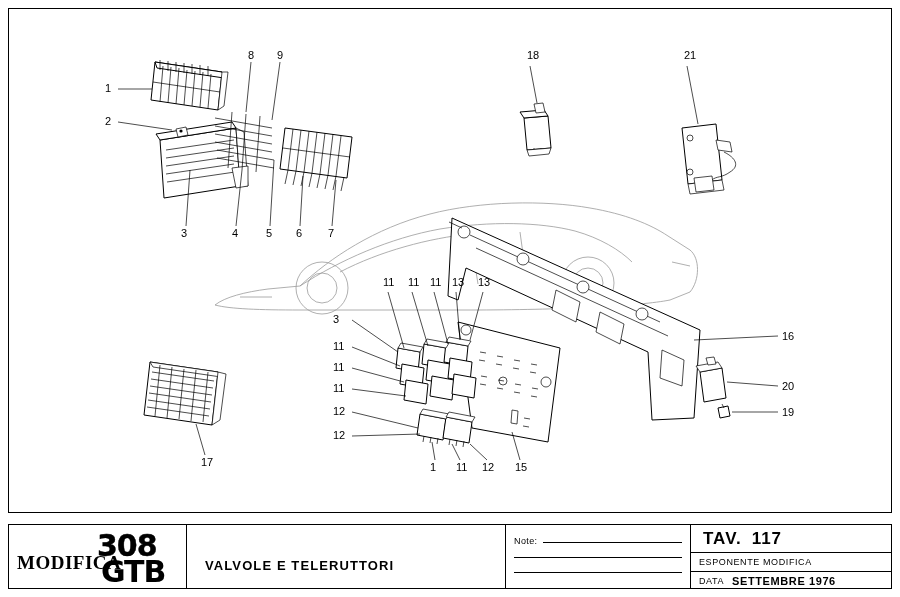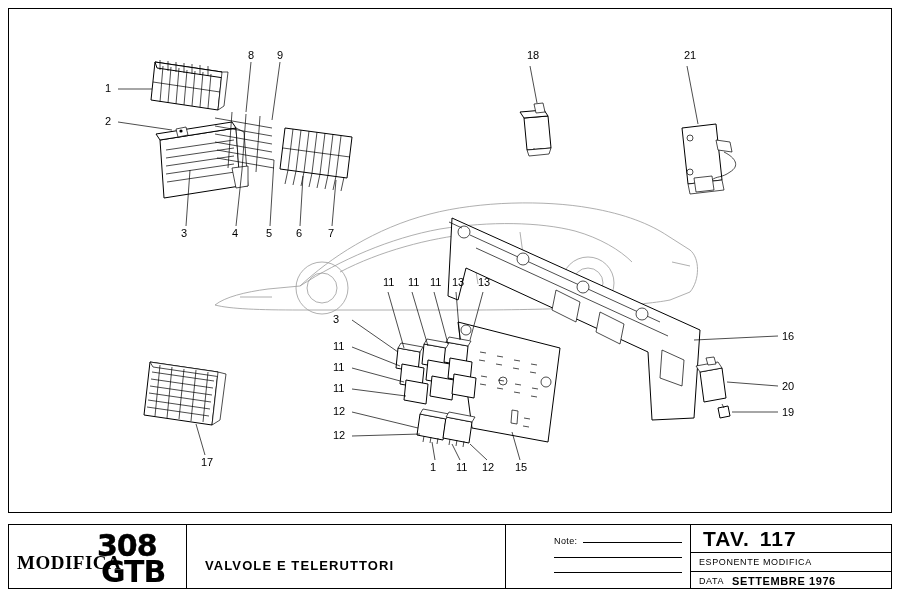--- a/index.html
+++ b/index.html
@@ -103,38 +103,37 @@
   .note-label {
     font-size: 9px;
     color: #000;
     letter-spacing: 0.4px;
   }
   .note-row {
     display: flex;
     align-items: flex-end;
     gap: 5px;
     height: 15px;
-    margin-left: 40px;
   }
   .note-line {
     flex: 1;
     border-bottom: 0.8px solid #000;
     height: 1px;
     margin-bottom: 3px;
   }
   .tb-right-top {
     height: 28px;
     border-bottom: 1.2px solid #000;
     box-sizing: border-box;
     display: flex;
     align-items: center;
     padding-left: 12px;
   }
   .tav-text {
-    font-size: 21px;
+    font-size: 17px;
     font-weight: bold;
     letter-spacing: 1px;
   }
   .tb-right-mid {
     height: 19px;
     border-bottom: 1.2px solid #000;
     box-sizing: border-box;
     display: flex;
     align-items: center;
     padding-left: 8px;

